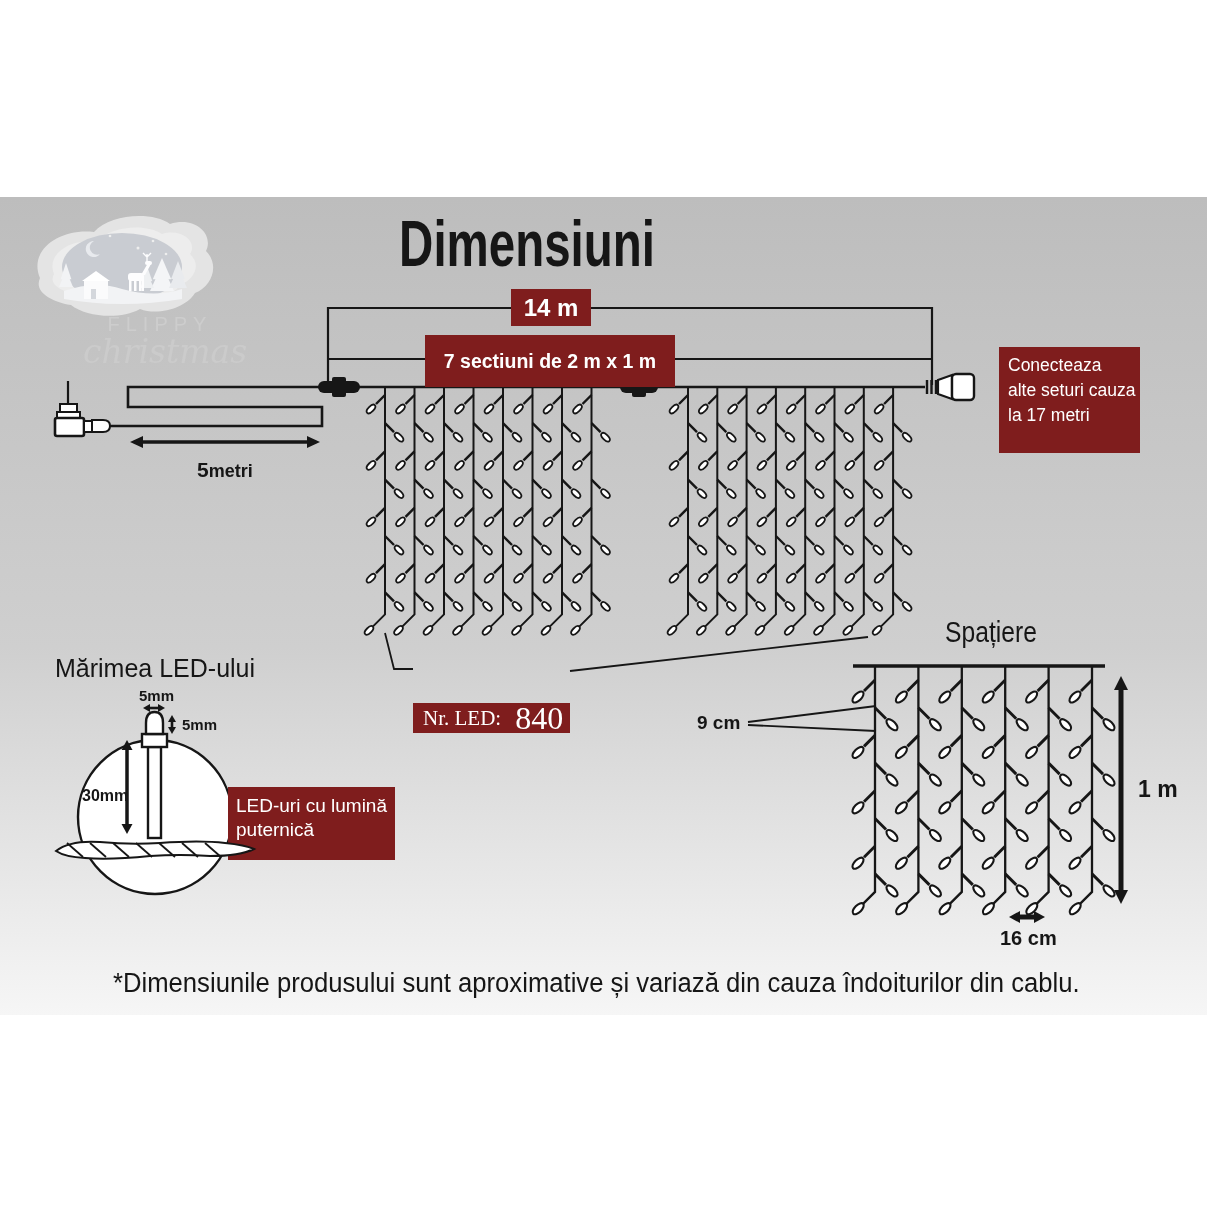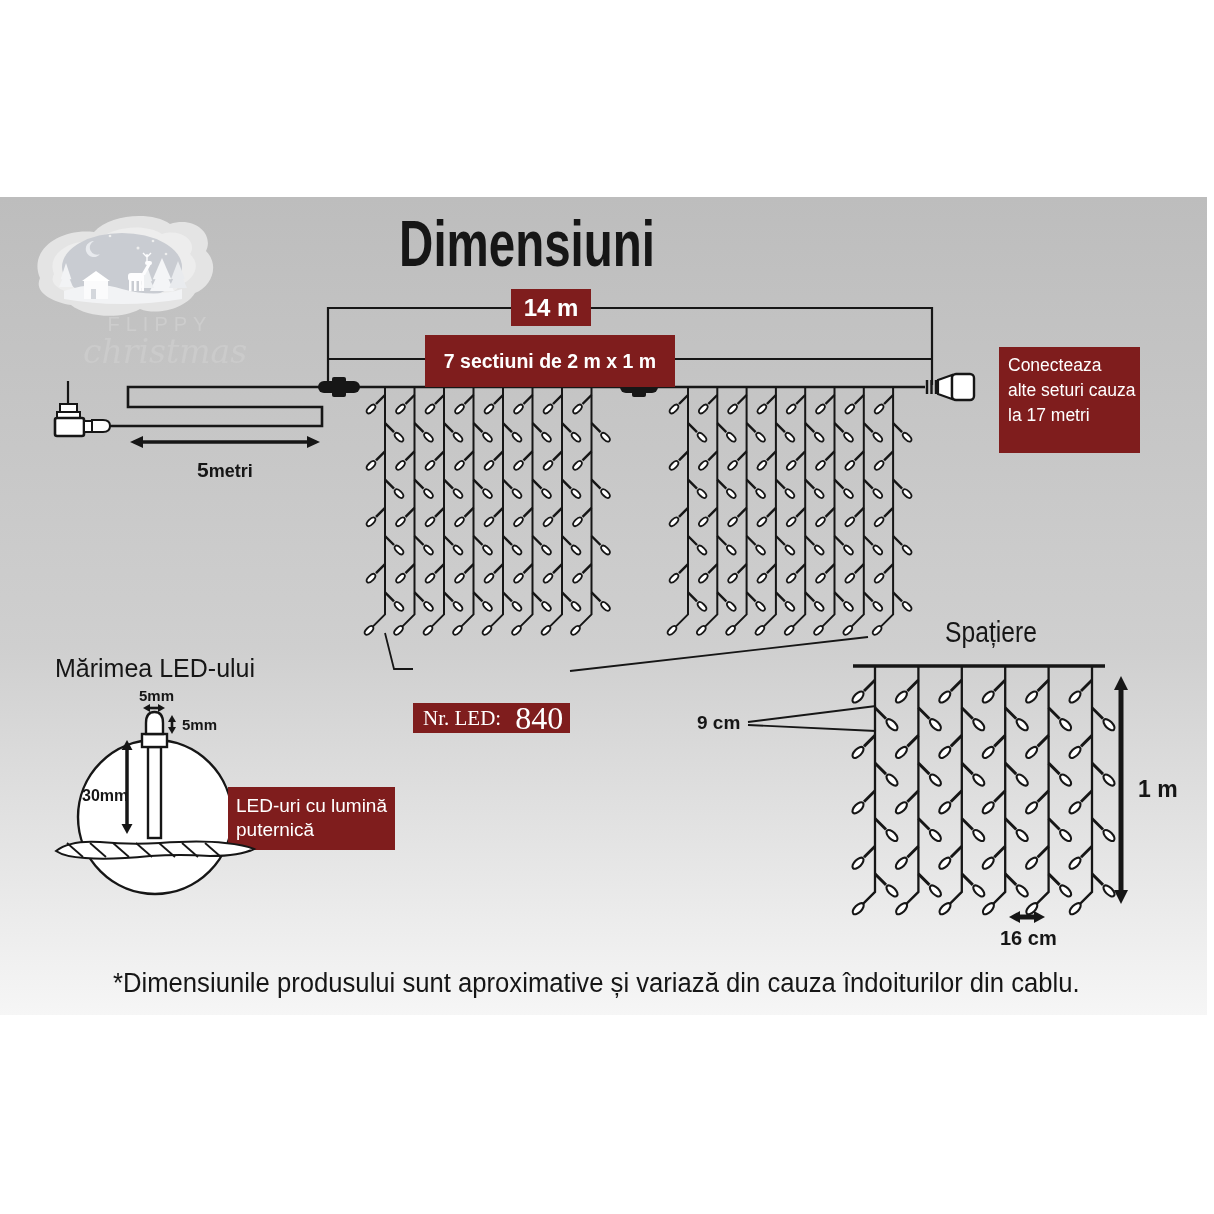--- a/index.html
+++ b/index.html
@@ -17,21 +17,21 @@
   .box14{left:511px;top:289px;width:80px;height:37px;font-size:24px;font-weight:bold;
          display:flex;align-items:center;justify-content:center;}
   .boxsect{left:425px;top:335px;width:250px;height:52px;font-size:19.5px;font-weight:bold;
          display:flex;align-items:center;justify-content:center;}
   .boxconn{left:999px;top:347px;width:141px;height:106px;font-size:17.5px;font-weight:normal;
          line-height:25px;padding:6px 0 0 9px;}
   .boxnrled{left:413px;top:655px;width:157px;height:30px;font-family:"Liberation Serif",serif;
          display:flex;align-items:center;padding-left:10px;margin-top:48px;}
   .boxnrled .k{font-size:21px;}
   .boxnrled .v{font-size:32px;margin-left:14px;}
-  .boxfeat{left:228px;top:787px;width:167px;height:63px;font-size:19px;line-height:24px;
+  .boxfeat{left:228px;top:787px;width:167px;height:73px;font-size:19px;line-height:24px;
          padding:7px 0 0 8px;}
   .lead{left:197px;top:458px;font-weight:bold;}
   .lead .n{font-size:21px;}
   .lead .u{font-size:18px;}
   .spattitle{left:891px;top:616px;width:200px;text-align:center;font-size:29px;
          transform:scaleX(0.85);transform-origin:50% 0;}
   .marimea{left:55px;top:654px;font-size:25px;}
   .l9cm{left:697px;top:712px;font-size:19px;font-weight:bold;}
   .l1m{left:1138px;top:776px;font-size:23px;font-weight:bold;}
   .l16cm{left:1000px;top:927px;width:55px;text-align:center;font-size:20px;font-weight:bold;}

